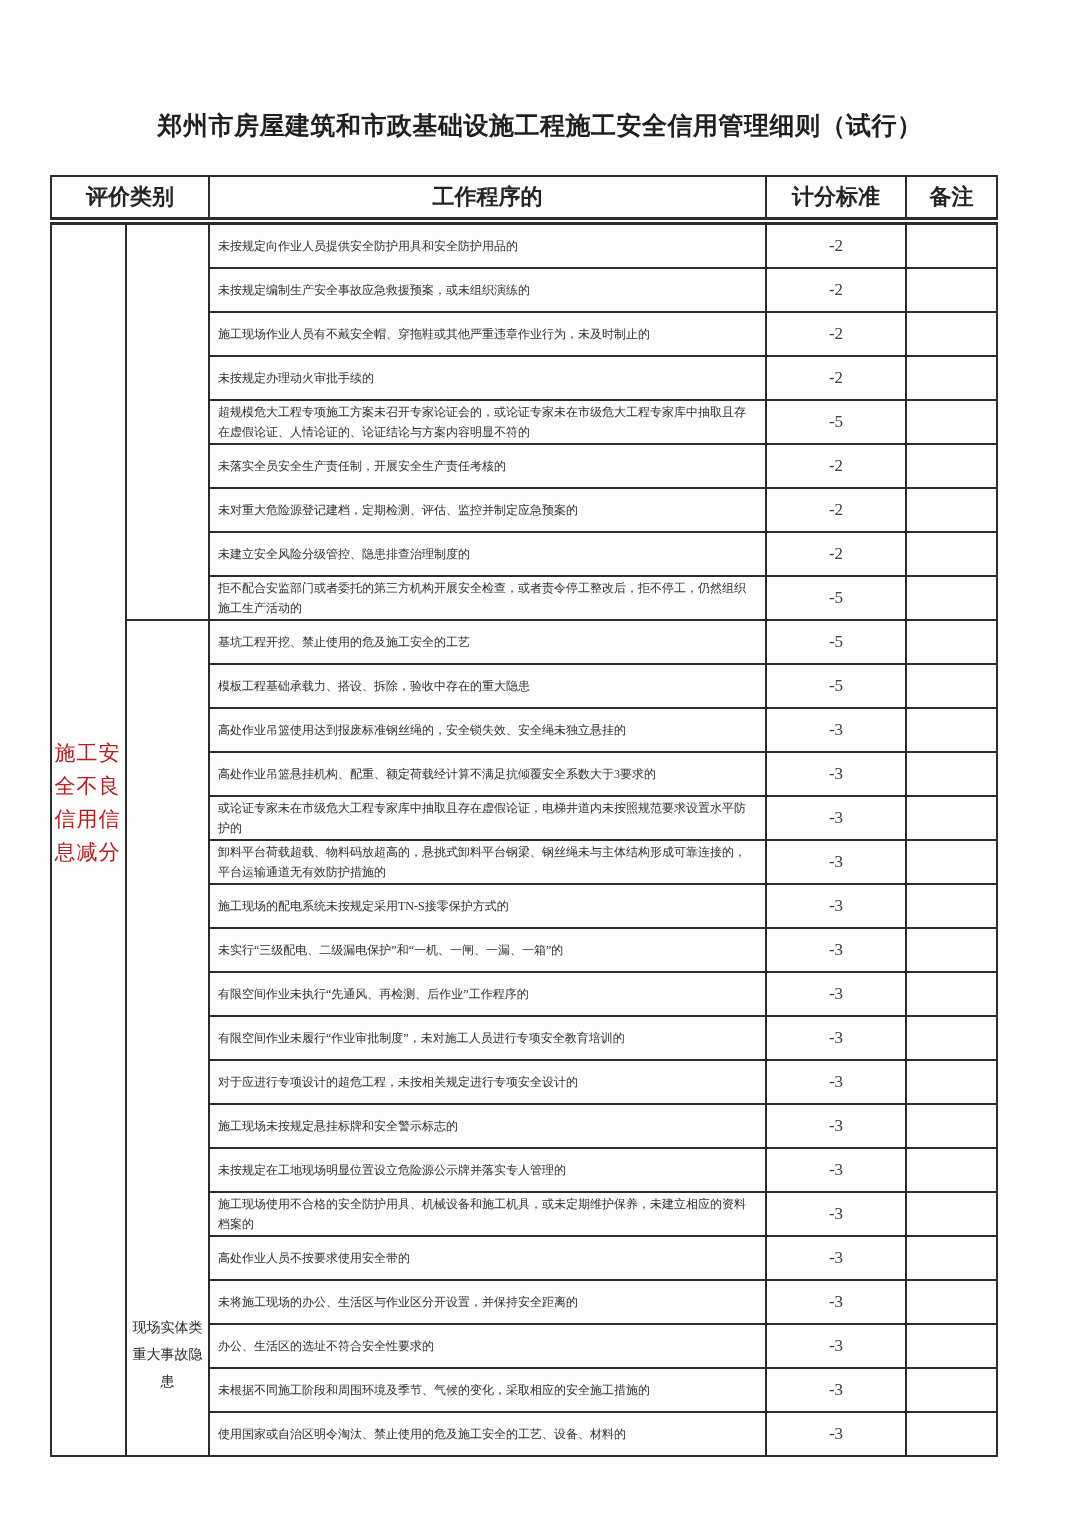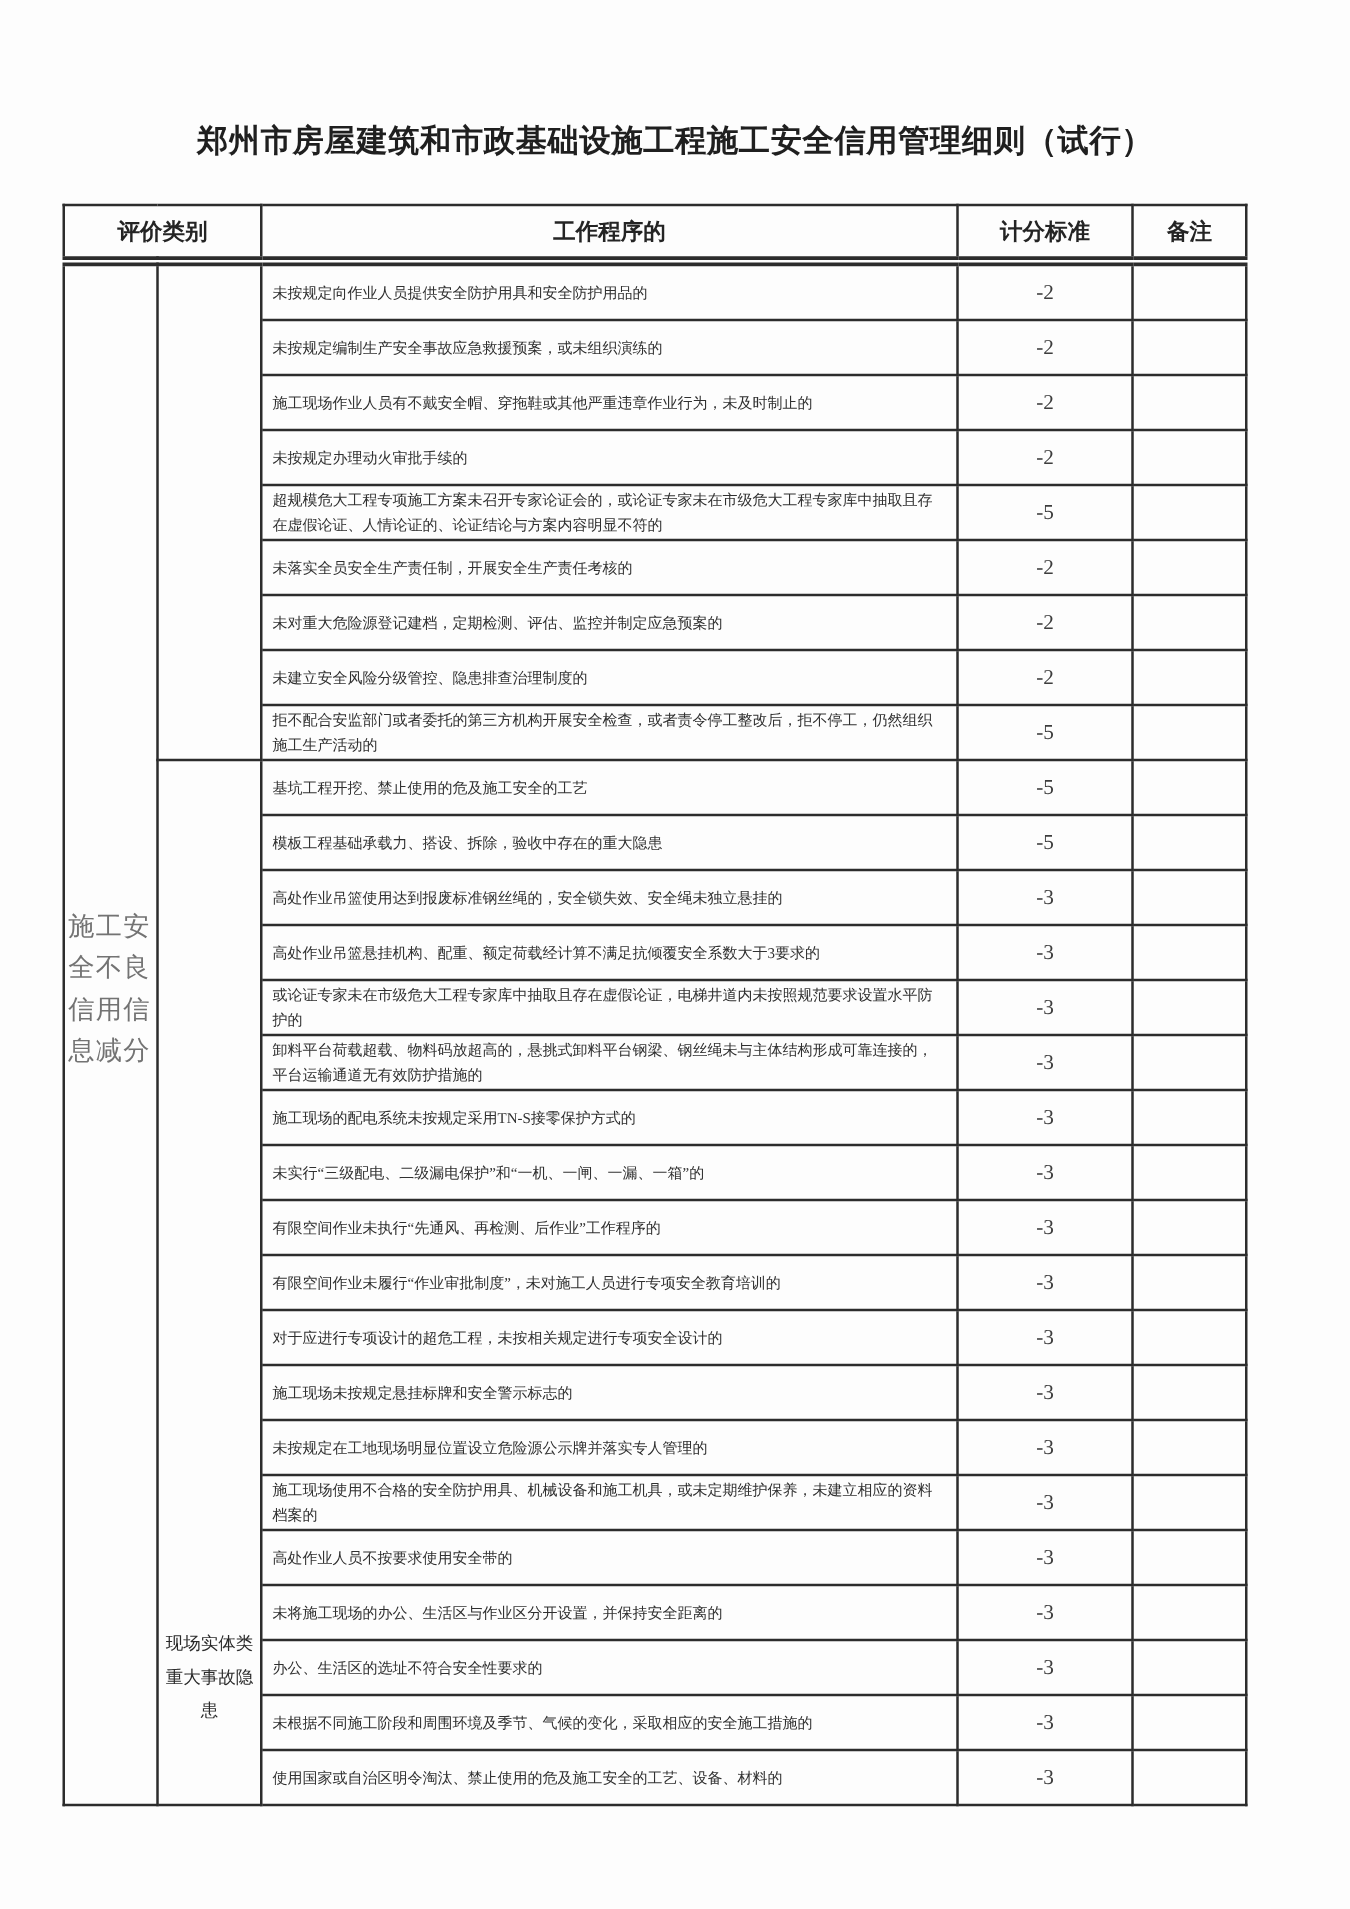--- a/index.html
+++ b/index.html
@@ -10,21 +10,21 @@
   .page {
     position: relative;
     width: 1080px;
     height: 1527px;
     background: #fdfdfd;
     font-family: "Liberation Serif", serif;
     color: #2e2e2e;
     overflow: hidden;
   }
   .title {
-    margin: 0;
+    margin: 12px;
     padding-top: 97px;
     text-align: center;
     font-size: 25px;
     line-height: 34px;
     font-weight: bold;
     color: #1f1f1f;
     letter-spacing: 0.5px;
   }
   table.rules-table {
     border-collapse: collapse;
@@ -33,21 +33,21 @@
     margin: 32px 0 0 50px;
     background: #fdfdfd;
   }
   .rules-table th,
   .rules-table td {
     border: 2px solid #2c2c2c;
     background: #fdfdfd;
   }
   .rules-table thead th {
     height: 38px;
-    font-size: 18px;
+    font-size: 22px;
     font-weight: bold;
     text-align: center;
     vertical-align: middle;
     color: #242424;
     border-bottom: 8px double #2c2c2c;
   }
   .content-cell {
     height: 40px;
     padding: 1px 8px 1px 8px;
     font-size: 12px;
@@ -69,21 +69,21 @@
   .category-cell {
     vertical-align: top;
     padding: 0;
   }
   .category-label {
     margin: 512px auto 6px;
     width: 68px;
     font-size: 21px;
     line-height: 33px;
     text-align: left;
-    color: #737373;
+    color: #b91c1c;
     letter-spacing: 1px;
   }
   .group-cell {
     padding: 0;
   }
   .group-cell.group-1 {
     vertical-align: bottom;
   }
   .group-label {
     margin: 0 auto 60px;

